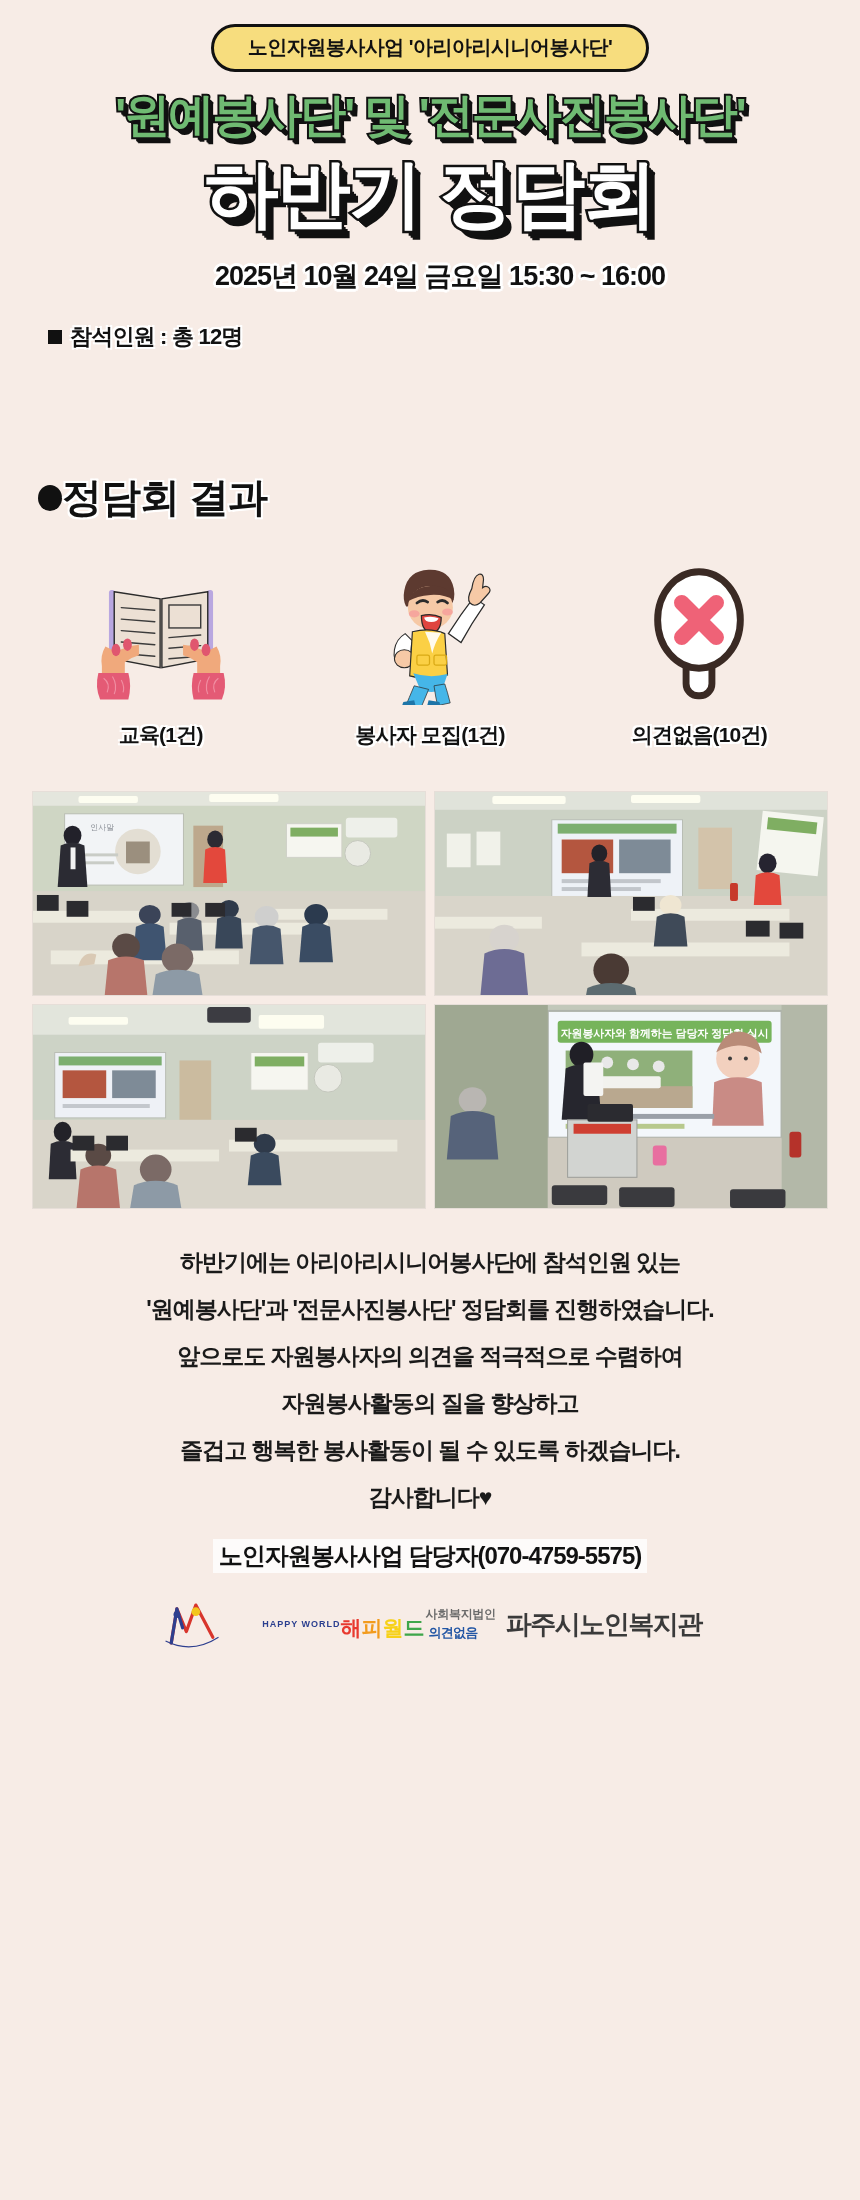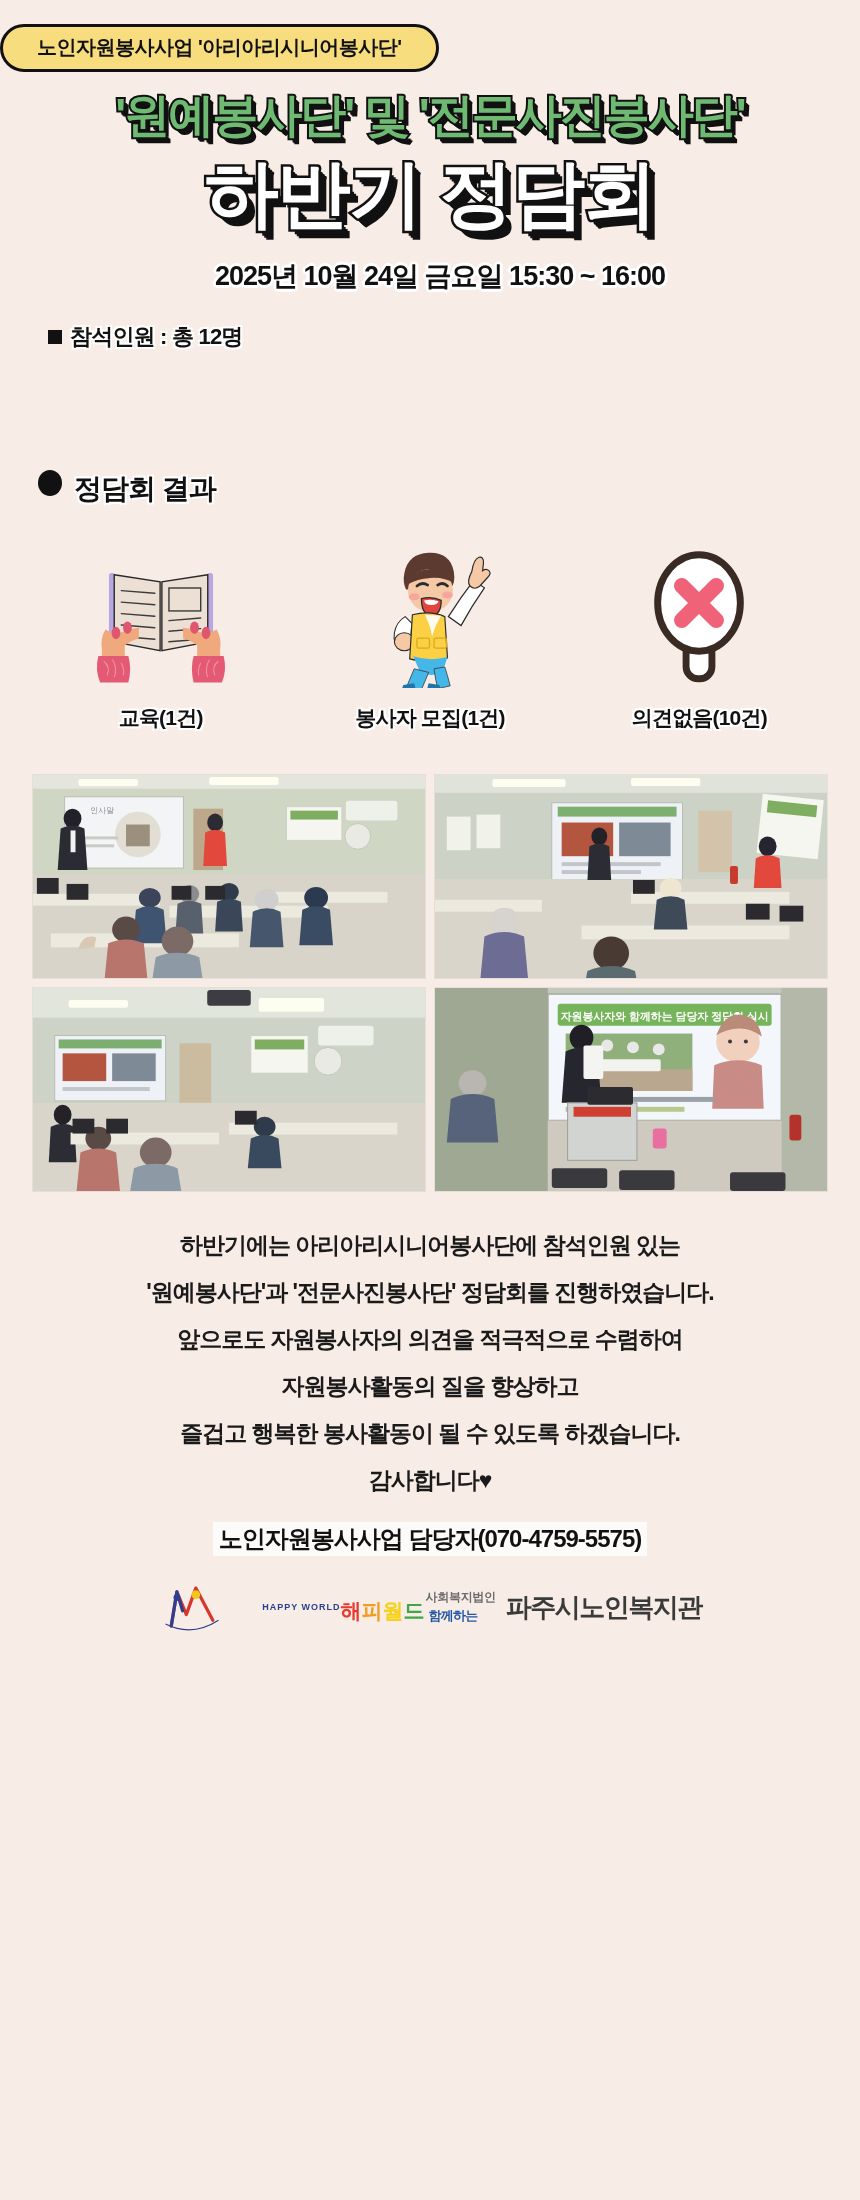--- a/index.html
+++ b/index.html
@@ -10,21 +10,21 @@
     font-family:"Liberation Sans","DejaVu Sans",sans-serif;
     overflow:hidden;
   }
   .poster {
     position:relative;
     width:860px; height:2200px;
     background:#f7ece6;
   }
 
   
-  .badge-wrap { padding-top:24px; }
+  .badge-wrap { text-align:center; padding-top:24px; }
   .badge {
     display:inline-block;
     background:#f7dd7e;
     border:3px solid #111;
     border-radius:40px;
     padding:9px 34px 11px;
     font-size:20px;
     font-weight:bold;
     letter-spacing:-0.5px;
     color:#111;
@@ -91,26 +91,27 @@
     gap:8px;
     text-shadow:
       -2px -2px 0 #fff, 2px -2px 0 #fff,
       -2px  2px 0 #fff, 2px  2px 0 #fff;
   }
   .sq { width:14px; height:14px; background:#111; display:inline-block; }
 
   
   .result-head {
     margin:118px 0 0 38px;
-    font-size:28px;
+    font-size:40px;
     font-weight:bold;
     letter-spacing:-1px;
     color:#111;
     display:flex;
-    gap:12px;
+    align-items:center;
+    gap:0;
     text-shadow:
       -2px -2px 0 #fff, 2px -2px 0 #fff,
       -2px  2px 0 #fff, 2px  2px 0 #fff;
   }
   .dot { width:24px; height:26px; background:#111; border-radius:50%; display:inline-block; }
 
   
   .icons-row {
     display:flex;
     margin-top:30px;
@@ -568,20 +569,20 @@
       <div class="happyworld-txt">HAPPY WORLD</div>
       <div style="display:flex;align-items:flex-end;gap:2px;">
         <div class="logo-word">
           <span>해</span>
           <span>피</span>
           <span>월</span>
           <span>드</span>
         </div>
         <div style="display:flex;flex-direction:column;align-items:flex-start;">
           <div class="logo-sub">사회복지법인</div>
-          <div class="logo-foundation">함께하는</div>
+          <div class="logo-foundation">의견없음</div>
         </div>
       </div>
     </div>
     <div class="org-name">파주시노인복지관</div>
   </div>
 
 </div>
 
 </body></html>

